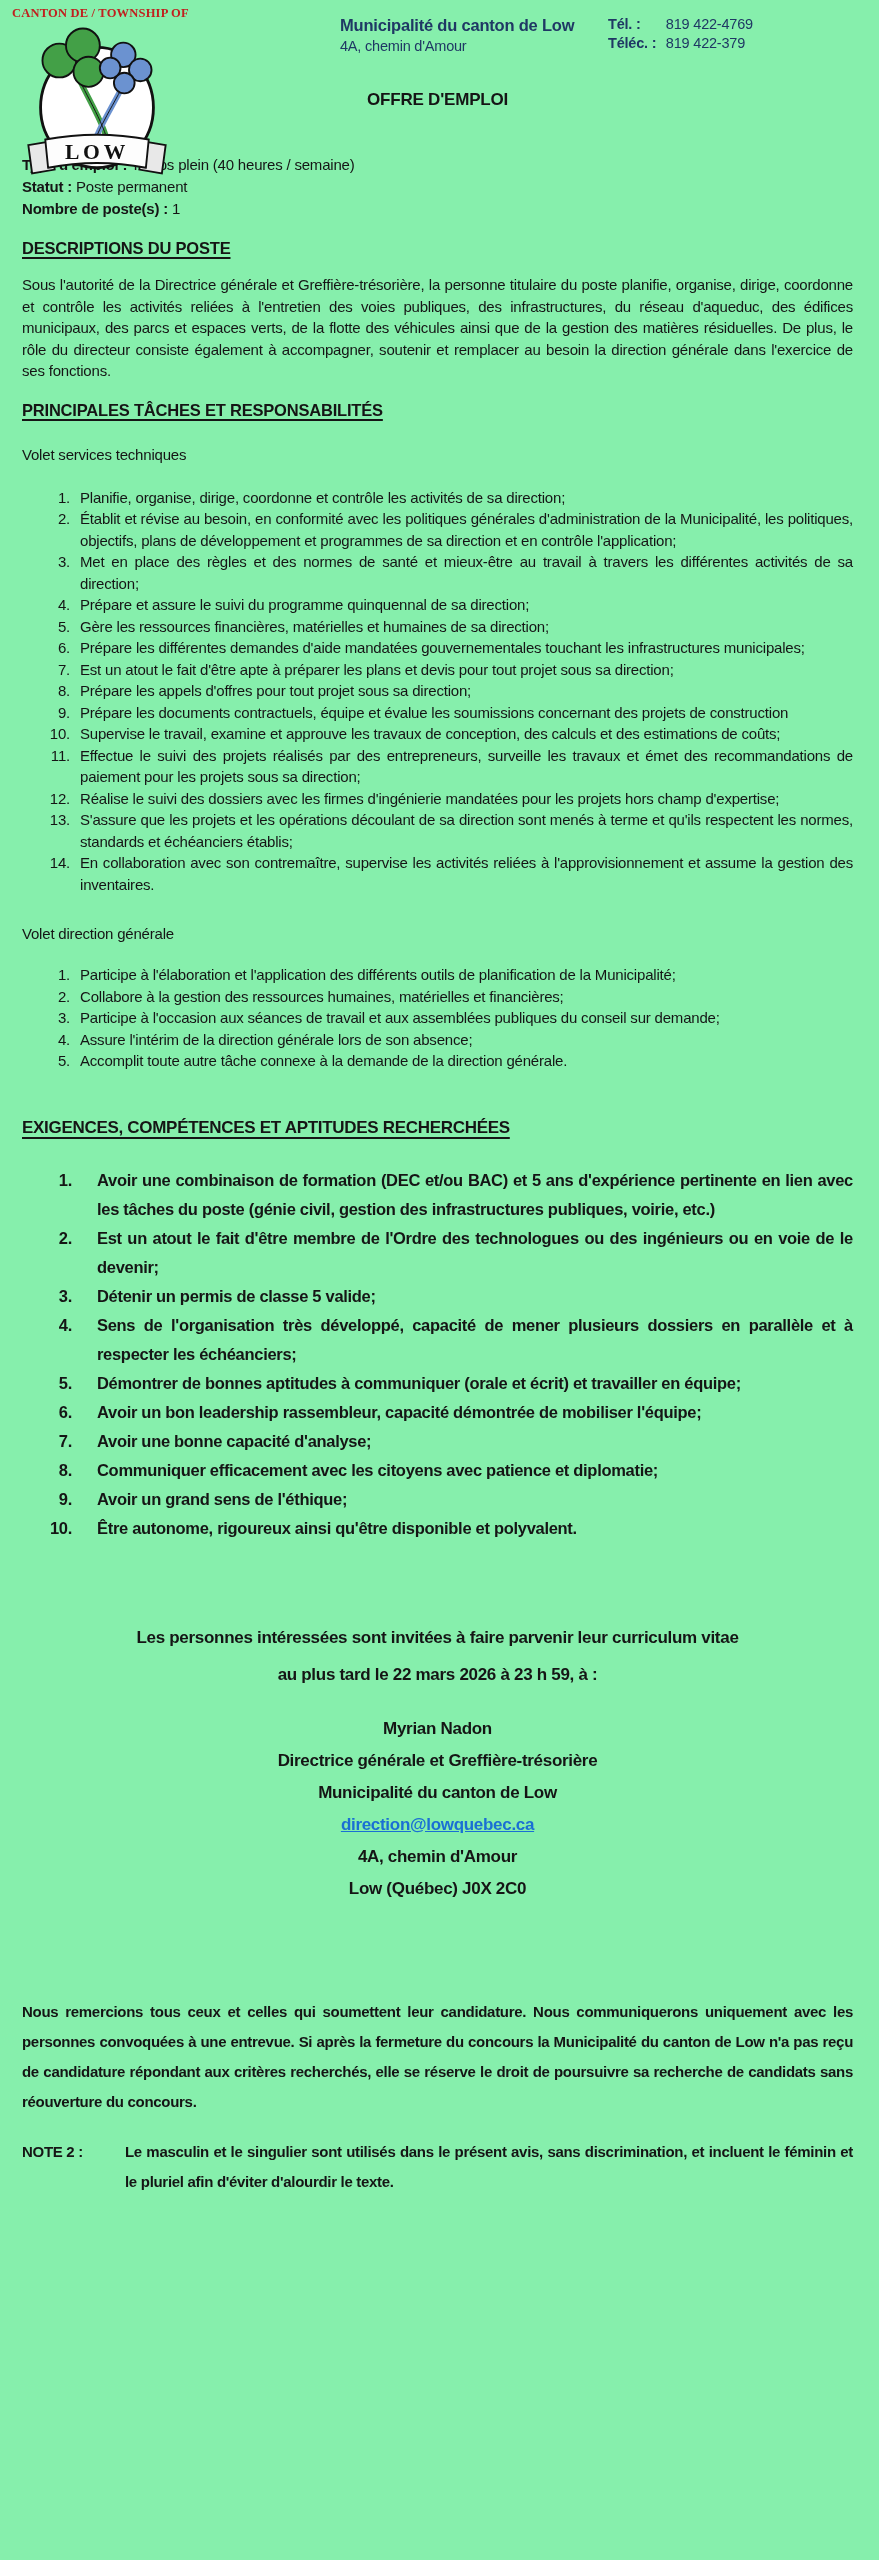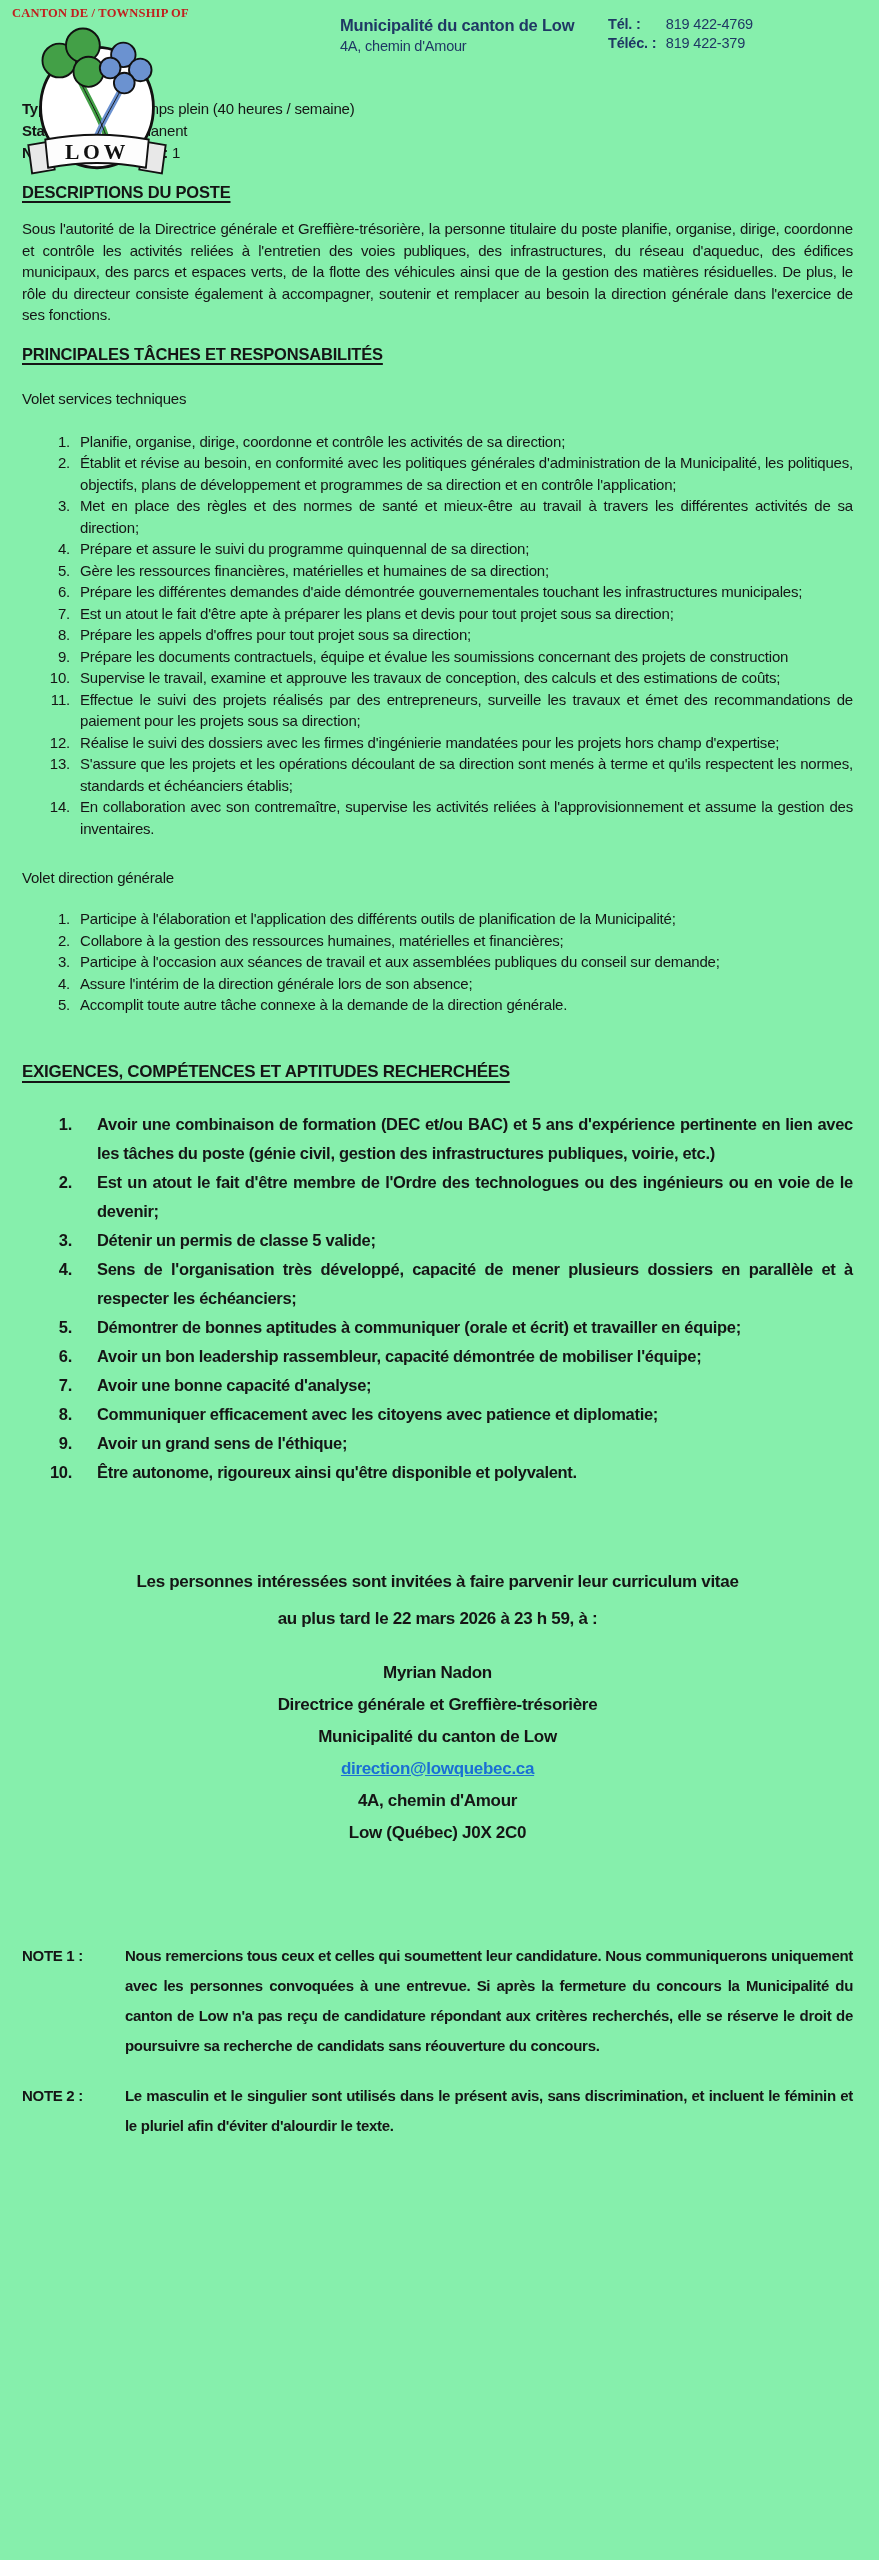--- a/index.html
+++ b/index.html
@@ -103,39 +103,40 @@
         <span class="phone-label">Tél. :</span>
         <span>819 422-4769</span>
       </div>
       <div class="phone-row">
         <span class="phone-label">Téléc. :</span>
         <span>819 422-379</span>
       </div>
     </div>
   </div>
 
+  <div class="title-center offer-title">OFFRE D'EMPLOI</div>
 
   <div class="meta">
     <div><span class="meta-label">Type d'emploi :</span><span> Temps plein (40 heures / semaine)</span></div>
     <div><span class="meta-label">Statut :</span><span> Poste permanent</span></div>
     <div><span class="meta-label">Nombre de poste(s) :</span><span> 1</span></div>
   </div>
 
   <div class="sec-heading">DESCRIPTIONS DU POSTE</div>
   <p class="body-par">Sous l'autorité de la Directrice générale et Greffière-trésorière, la personne titulaire du poste planifie, organise, dirige, coordonne et contrôle les activités reliées à l'entretien des voies publiques, des infrastructures, du réseau d'aqueduc, des édifices municipaux, des parcs et espaces verts, de la flotte des véhicules ainsi que de la gestion des matières résiduelles. De plus, le rôle du directeur consiste également à accompagner, soutenir et remplacer au besoin la direction générale dans l'exercice de ses fonctions.</p>
 
   <div class="sec-heading">PRINCIPALES TÂCHES ET RESPONSABILITÉS</div>
   <div class="volet">Volet services techniques</div>
   <ol class="tasks">
     <li>Planifie, organise, dirige, coordonne et contrôle les activités de sa direction;</li>
     <li>Établit et révise au besoin, en conformité avec les politiques générales d'administration de la Municipalité, les politiques, objectifs, plans de développement et programmes de sa direction et en contrôle l'application;</li>
     <li>Met en place des règles et des normes de santé et mieux-être au travail à travers les différentes activités de sa direction;</li>
     <li>Prépare et assure le suivi du programme quinquennal de sa direction;</li>
     <li>Gère les ressources financières, matérielles et humaines de sa direction;</li>
-    <li>Prépare les différentes demandes d'aide démontrée gouvernementales touchant les infrastructures municipales;</li>
+    <li>Prépare les différentes demandes d'aide mandatées gouvernementales touchant les infrastructures municipales;</li>
     <li>Est un atout le fait d'être apte à préparer les plans et devis pour tout projet sous sa direction;</li>
     <li>Prépare les appels d'offres pour tout projet sous sa direction;</li>
     <li>Prépare les documents contractuels, équipe et évalue les soumissions concernant des projets de construction</li>
     <li>Supervise le travail, examine et approuve les travaux de conception, des calculs et des estimations de coûts;</li>
     <li>Effectue le suivi des projets réalisés par des entrepreneurs, surveille les travaux et émet des recommandations de paiement pour les projets sous sa direction;</li>
     <li>Réalise le suivi des dossiers avec les firmes d'ingénierie mandatées pour les projets hors champ d'expertise;</li>
     <li>S'assure que les projets et les opérations découlant de sa direction sont menés à terme et qu'ils respectent les normes, standards et échéanciers établis;</li>
     <li>En collaboration avec son contremaître, supervise les activités reliées à l'approvisionnement et assume la gestion des inventaires.</li>
   </ol>
   <div class="volet" style="margin-top:30px;">Volet direction générale</div>
@@ -170,21 +171,20 @@
     <div>Myrian Nadon</div>
     <div>Directrice générale et Greffière-trésorière</div>
     <div>Municipalité du canton de Low</div>
     <div><a class="email-link" href="direction@lowquebec.ca">direction@lowquebec.ca</a></div>
     <div>4A, chemin d'Amour</div>
     <div>Low (Québec)  J0X 2C0</div>
   </div>
 
   <div class="notes">
     <div class="note">
-      <div class="note-label">NOTE 1 :</div>
       <div class="note-text">Nous remercions tous ceux et celles qui soumettent leur candidature. Nous communiquerons uniquement avec les personnes convoquées à une entrevue. Si après la fermeture du concours la Municipalité du canton de Low n'a pas reçu de candidature répondant aux critères recherchés, elle se réserve le droit de poursuivre sa recherche de candidats sans réouverture du concours.</div>
     </div>
     <div class="note">
       <div class="note-label">NOTE 2 :</div>
       <div class="note-text">Le masculin et le singulier sont utilisés dans le présent avis, sans discrimination, et incluent le féminin et le pluriel afin d'éviter d'alourdir le texte.</div>
     </div>
   </div>
 
 </div>
 

